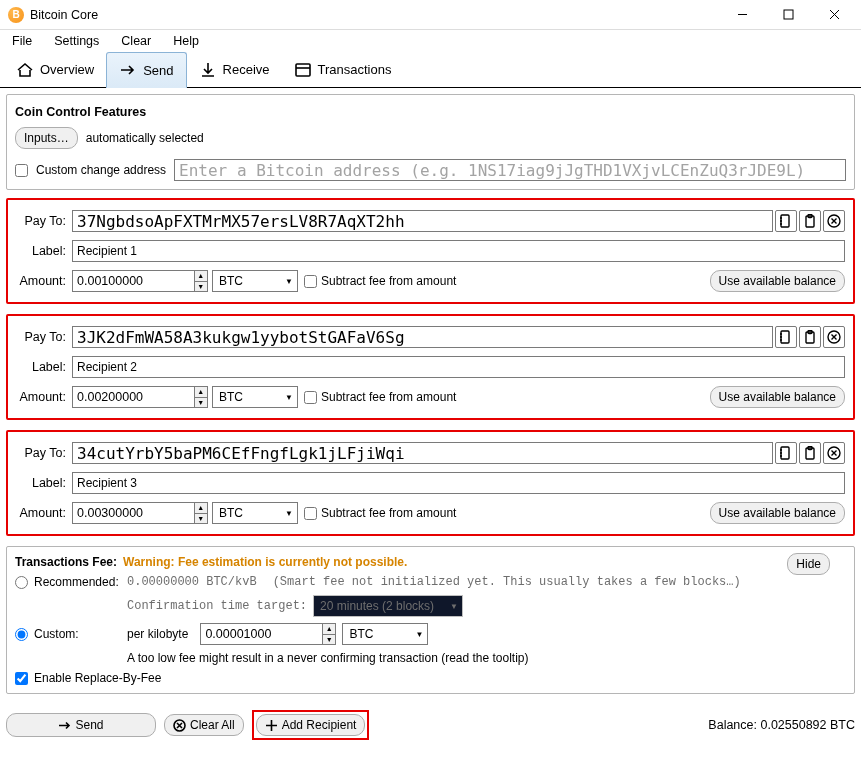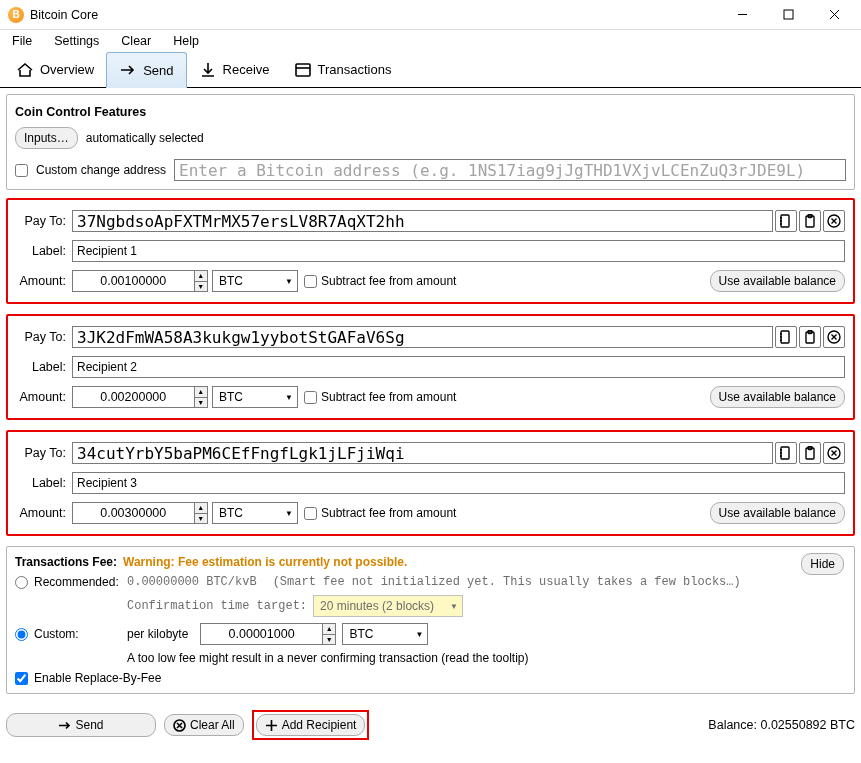--- a/index.html
+++ b/index.html
@@ -170,21 +170,21 @@
 
   .amount-input {
     width: 136px;
     border: 1px solid #7a7a7a;
     height: 22px;
     display: flex;
   }
   .amount-input input {
     border: none;
     width: 100%;
-    text-align: center;
+    text-align: left;
     padding: 0 4px;
     font-size: 12.5px;
     font-family: inherit;
   }
   .spin {
     width: 15px;
     border-left: 1px solid #7a7a7a;
     display: flex;
     flex-direction: column;
   }
@@ -206,25 +206,25 @@
     align-items: center;
     padding: 0 4px 0 6px;
     background: #fff;
     font-size: 12px;
     cursor: pointer;
     gap: 6px;
     white-space: nowrap;
   }
   .combo .chev { margin-left: auto; font-size: 8px; }
   .combo.unit { width: 86px; }
-  .combo.disabled { background: #fef9c3; border-color:#bfbfbf; color:#6e6e6e; }
+  .combo.disabled { background: #0f172a; border-color:#bfbfbf; color:#6e6e6e; }
 
   .hide-btn {
     position: absolute;
-    right: 10px;
+    right: 24px;
     top: 6px;
   }
 
   
   .fee-row { display: flex; align-items: center; gap: 6px; margin-bottom: 6px; }
   .fee-label-col { width: 106px; }
   .gray { color: #6e6e6e; font-family: Liberation Mono, monospace; }
   .warn { color: #d68400; font-weight: bold; }
 
   

